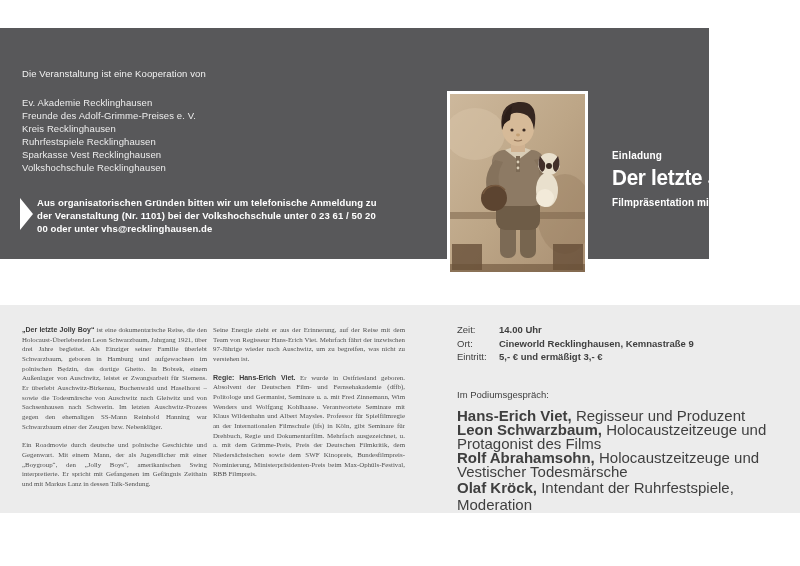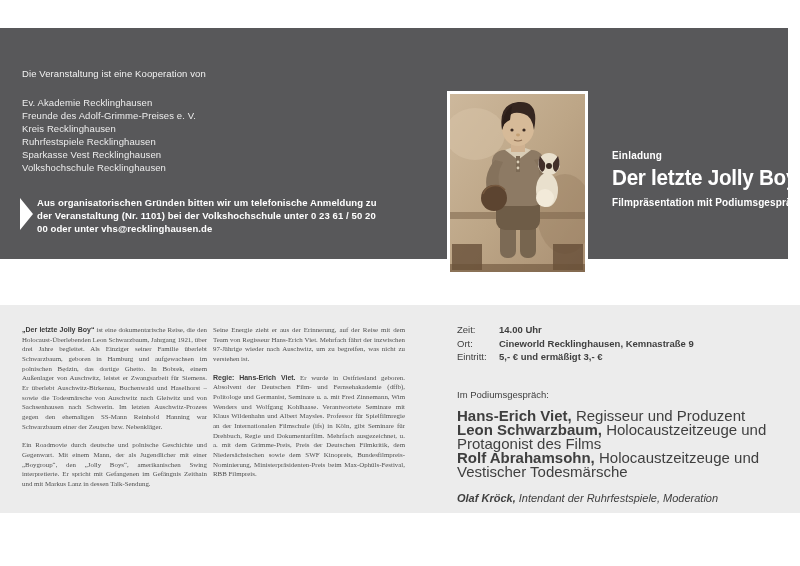--- a/index.html
+++ b/index.html
@@ -6,21 +6,21 @@
   body{
     width:800px;height:566px;background:#ffffff;
     font-family:"Liberation Sans", sans-serif;
     -webkit-font-smoothing:antialiased;
     position:relative;overflow:hidden;
   }
   .page{position:absolute;inset:0;}
 
   
   .top-panel{
-    position:absolute;left:0;top:28px;width:788px;height:231px;
+    position:absolute;left:0;top:28px;width:709px;height:231px;
     background:#58585a;
   }
   .coop-intro{
     position:absolute;left:22px;top:40px;
     font-size:9.5px;color:#f2f2f2;letter-spacing:.1px;
   }
   .partners{
     position:absolute;left:22px;top:68px;margin:0;padding:0;list-style:none;
     font-size:9.5px;line-height:13px;color:#ededed;letter-spacing:.1px;
   }
@@ -73,21 +73,21 @@
     font-weight:bold;font-size:7px;color:#3c3c3c;
   }
 
   .col3{left:457px;width:335px;top:18px;}
   .details-row{display:flex;font-size:9.5px;line-height:13.5px;color:#3f3f3f;}
   .details-label{width:42px;flex:0 0 auto;}
   .details-value{font-weight:bold;}
   .podium-heading{font-size:9.5px;color:#3f3f3f;margin-top:25px;}
   .podium-list{margin-top:9px;font-size:15px;line-height:14px;color:#3f3f3f;}
   .podium-name{font-weight:bold;}
-  .moderator-line{margin-top:13px;font-size:11px;color:#3f3f3f;font-style:italic;}
+  .moderator-line{font-size:15px;color:#3f3f3f;}
 </style>
 </head>
 <body>
 
 <div class="page">
 
   <div class="top-panel">
 
     <div class="coop-intro">Die Veranstaltung ist eine Kooperation von</div>
 

